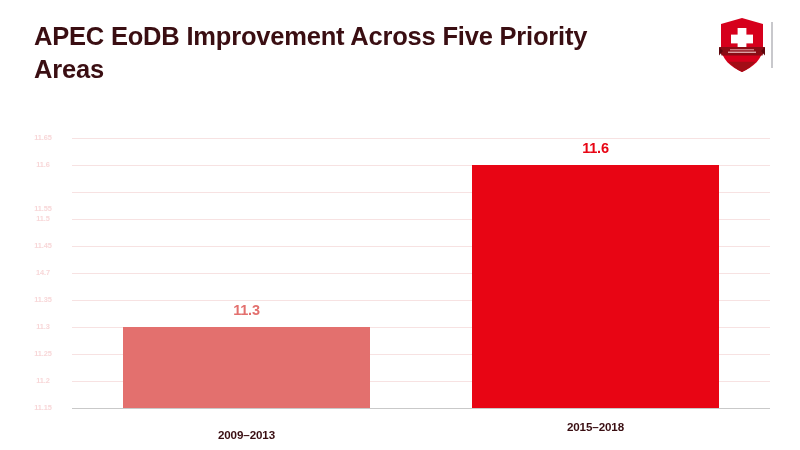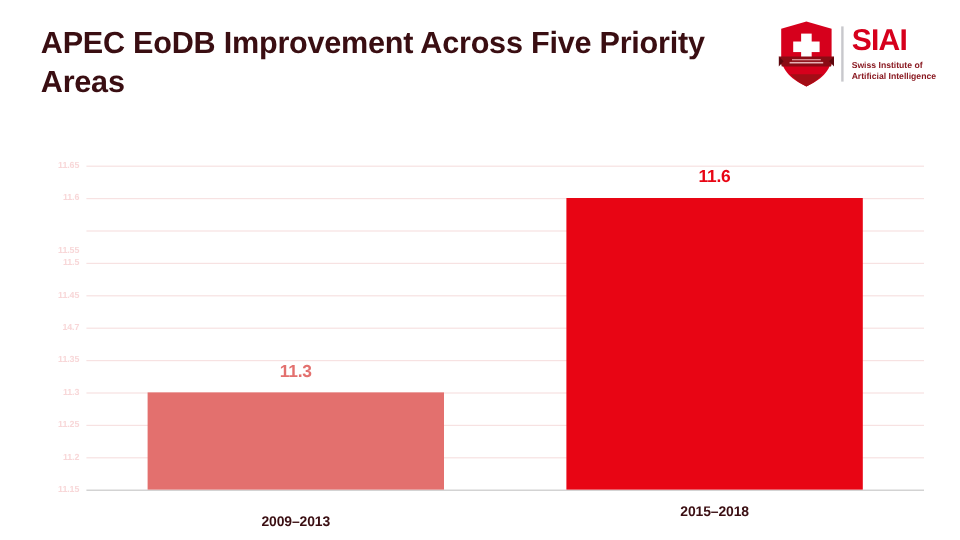--- a/index.html
+++ b/index.html
@@ -104,21 +104,21 @@
     height: 1px;
     background: #F7E2E2;
   }
   .gridline.baseline {
     background: #C9C9C9;
   }
   .ytick {
     position: absolute;
     right: 734px;            
     width: 46px;
-    text-align: right;
+    text-align: center;
     font-size: 7.4px;
     font-weight: bold;
     color: #F8D7D8;
     letter-spacing: -0.1px;
   }
 
   .bar {
     position: absolute;
     bottom: 0;
   }
@@ -160,25 +160,20 @@
           <rect x="20.6" y="11" width="8.8" height="22" fill="#ffffff"></rect>
           <rect x="14" y="17.6" width="22" height="8.8" fill="#ffffff"></rect>
           <path d="M2 30 L48 30 L45.5 38.5 L4.5 38.5 Z" fill="#8A0B14"></path>
           <path d="M2 30 L6 34 L2 38.5 Z" fill="#5E060D"></path>
           <path d="M48 30 L44 34 L48 38.5 Z" fill="#5E060D"></path>
           <rect x="13" y="32.2" width="24" height="1.1" fill="#E8A9AE" opacity="0.85"></rect>
           <rect x="11" y="34.6" width="28" height="1.3" fill="#F0C4C8" opacity="0.9"></rect>
         </svg>
       </div>
       <div id="logo-divider"></div>
-      <div id="logo-text">
-        <div id="logo-acronym">SIAI</div>
-        <div id="logo-sub">Swiss Institute of
-Artificial Intelligence</div>
-      </div>
     </div>
   </div>
 
   <div id="chart">
     <div id="yticks">
         <div class="ytick" style="top: 1px;">11.65</div>
         <div class="ytick" style="top: 28px;">11.6</div>
         <div class="ytick" style="top: 72px;">11.55</div>
         <div class="ytick" style="top: 82px;">11.5</div>
         <div class="ytick" style="top: 109px;">11.45</div>

